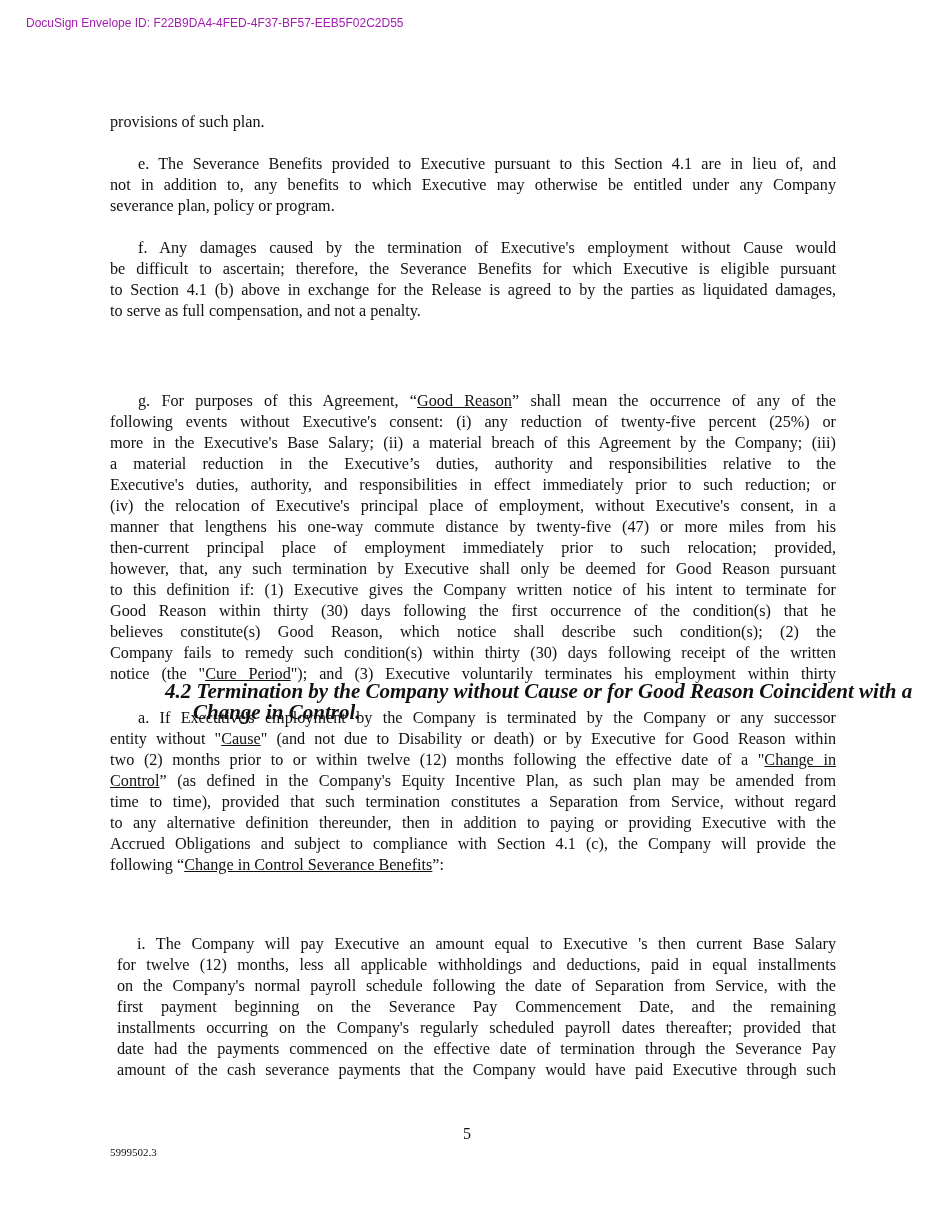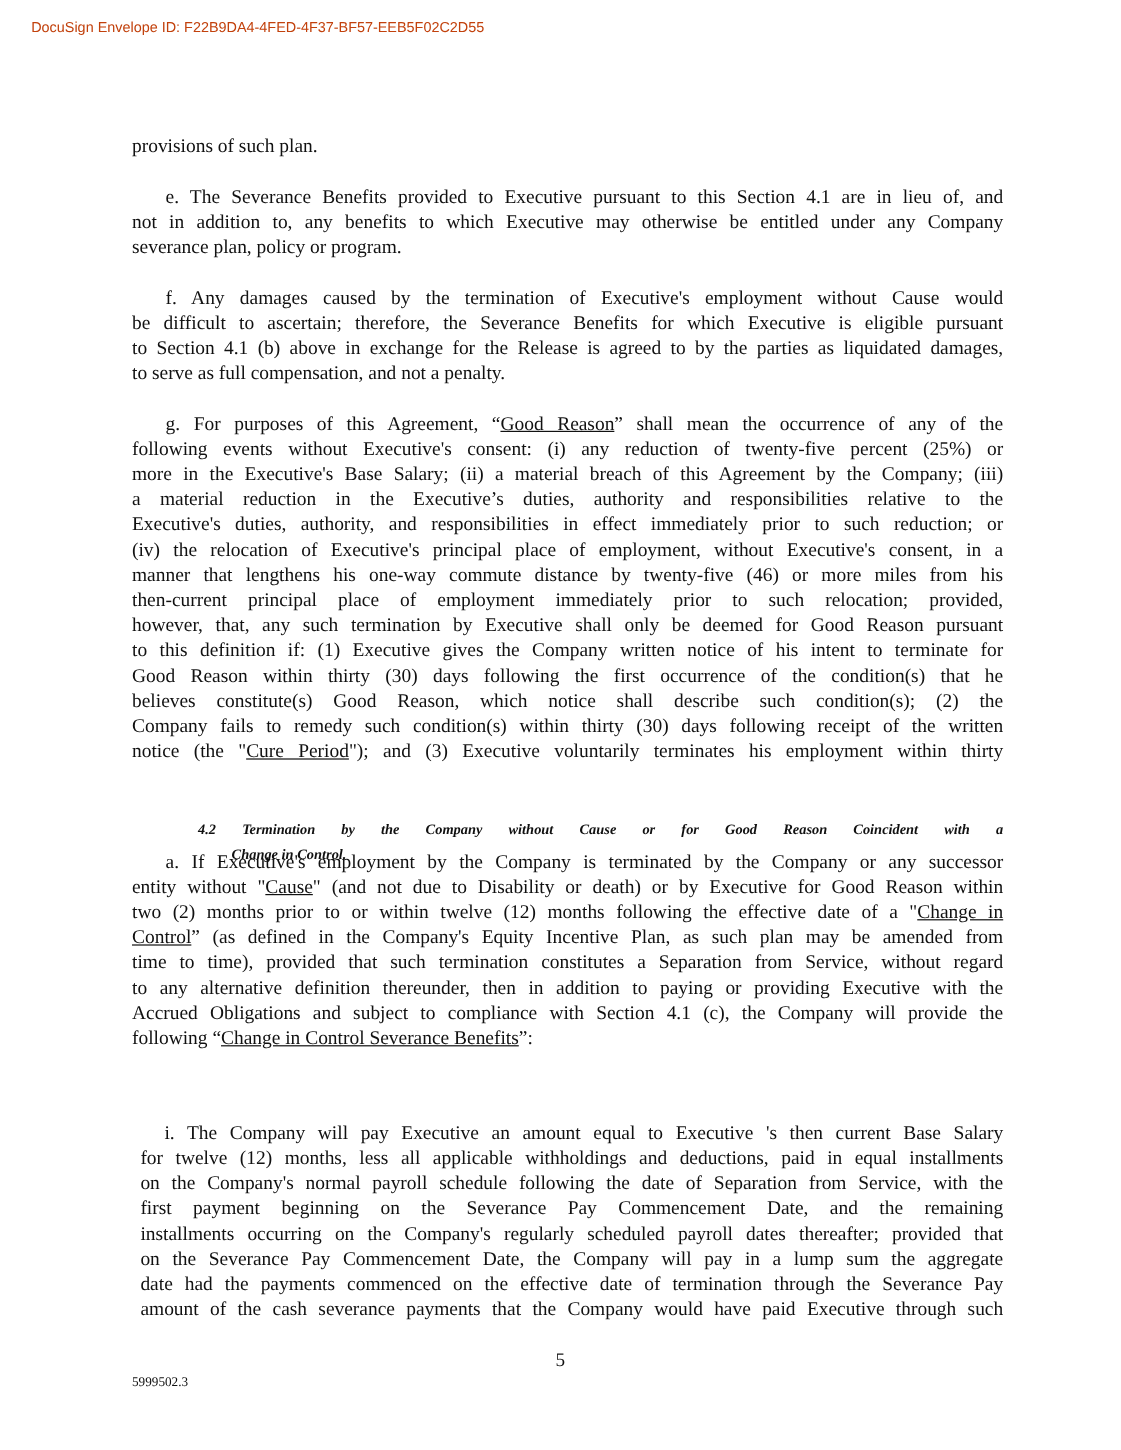--- a/index.html
+++ b/index.html
@@ -1,37 +1,37 @@
 <!DOCTYPE html>
 <html><head>
 <meta charset="utf-8">
 <style>
   html, body { margin: 0; padding: 0; background: #ffffff; }
   body { width: 934px; height: 1208px; position: relative; overflow: hidden; }
   .envelope {
     position: absolute; left: 26px; top: 16px;
-    font-family: "Liberation Sans", sans-serif; font-size: 12px; color: #c2410c;
+    font-family: "Liberation Sans", sans-serif; font-size: 12px; color: #a21caf;
     white-space: nowrap;
   }
   .page-text {
     position: absolute; left: 110px; width: 726px;
     font-family: "Liberation Serif", serif; font-size: 16.2px; color: #111;
   }
   .line {
     display: block; height: 21px; line-height: 21px;
     text-align: justify; text-align-last: justify; white-space: nowrap;
   }
   .line.last { text-align-last: left; }
   .line span.u { text-decoration: underline; }
   .para { position: absolute; left: 0; width: 726px; }
   .para.indent-i { left: 7px; width: 719px; }
   .heading {
     position: absolute; left: 55px; width: 671px;
     font-family: "Liberation Serif", serif; font-weight: bold; font-style: italic;
-    font-size: 12px; color: #111;
+    font-size: 21px; color: #111;
   }
   .heading .line { height: 21px; line-height: 21px; }
   .heading .l2 { padding-left: 28px; text-align: left; text-align-last: left; }
   .page-number {
     position: absolute; left: 0; width: 934px; top: 1125px; text-align: center;
     font-family: "Liberation Serif", serif; font-size: 16px; color: #111;
   }
   .doc-id {
     position: absolute; left: 110px; top: 1146px;
     font-family: "Liberation Serif", serif; font-size: 11px; color: #111;
@@ -55,27 +55,27 @@
   </div>
 
   <div class="para" style="top:126px;">
     <span class="line" style="padding-left:28px; box-sizing:border-box;">f.   Any damages caused by the termination of  Executive's employment without Cause would</span>
     <span class="line">be difficult to ascertain; therefore, the Severance Benefits for which Executive is eligible pursuant</span>
     <span class="line">to Section 4.1 (b) above in exchange for the Release is agreed to by the parties as liquidated damages,</span>
     <span class="line last">to serve as full compensation, and not a penalty.</span>
   </div>
 
   <div class="para" style="top:231px;">
-    <span class="line" style="padding-left:28px; box-sizing:border-box;"><span>g.  For purposes of this Agreement, “</span><span class="u">Good Reason</span><span>” shall mean the occurrence of any of the</span></span>
+    <span class="line" style="padding-left:28px; box-sizing:border-box;margin-top:48px;"><span>g.  For purposes of this Agreement, “</span><span class="u">Good Reason</span><span>” shall mean the occurrence of any of the</span></span>
     <span class="line">following events without Executive's consent: (i) any reduction of twenty-five percent (25%) or</span>
     <span class="line">more in the Executive's Base Salary; (ii) a material breach of this Agreement by the Company; (iii)</span>
     <span class="line">a material reduction in the Executive’s duties, authority and responsibilities relative to the</span>
     <span class="line">Executive's duties, authority, and responsibilities in effect immediately prior to such reduction; or</span>
     <span class="line">(iv) the relocation of Executive's principal place of employment, without Executive's consent, in a</span>
-    <span class="line">manner that lengthens his one-way commute distance by twenty-five (46) or more miles from his</span>
+    <span class="line">manner that lengthens his one-way commute distance by twenty-five (47) or more miles from his</span>
     <span class="line">then-current principal place of employment immediately prior to such relocation; provided,</span>
     <span class="line">however, that, any such termination by Executive shall only be deemed for Good Reason  pursuant</span>
     <span class="line">to this definition if: (1) Executive gives the Company written notice of his intent to terminate for</span>
     <span class="line">Good Reason within thirty (30) days following the first occurrence of the condition(s) that he</span>
     <span class="line">believes constitute(s)  Good  Reason, which  notice  shall describe such condition(s); (2) the</span>
     <span class="line">Company fails to remedy such condition(s) within thirty (30) days following receipt of the written</span>
     <span class="line"><span>notice (the "</span><span class="u">Cure Period</span><span>"); and (3) Executive voluntarily terminates his employment within thirty</span></span>
   </div>
 
   <div class="heading" style="top:569px;">
@@ -93,20 +93,19 @@
     <span class="line">Accrued Obligations and subject to compliance with Section 4.1 (c), the Company will provide the</span>
     <span class="line last"><span>following “</span><span class="u">Change in Control Severance Benefits</span><span>”:</span></span>
   </div>
 
   <div class="para indent-i" style="top:822px;">
     <span class="line" style="padding-left:20px; box-sizing:border-box;">i.   The Company will pay Executive an amount equal to Executive 's then current Base Salary</span>
     <span class="line">for twelve (12) months, less all applicable withholdings and deductions, paid in equal installments</span>
     <span class="line">on the Company's normal payroll schedule following the date of Separation from Service, with the</span>
     <span class="line">first  payment beginning on the Severance Pay Commencement Date,  and the remaining</span>
     <span class="line">installments occurring on the Company's regularly scheduled payroll dates thereafter; provided that</span>
-    <span class="line">on the Severance Pay Commencement Date, the Company will pay in a lump sum the aggregate</span>
     <span class="line">date had the payments commenced on the effective date of termination through the Severance Pay</span>
     <span class="line">amount of the cash severance payments that the Company would have paid Executive through such</span>
   </div>
 </div>
 
 <div class="page-number">5</div>
 <div class="doc-id">5999502.3</div>
 
 </body></html>

